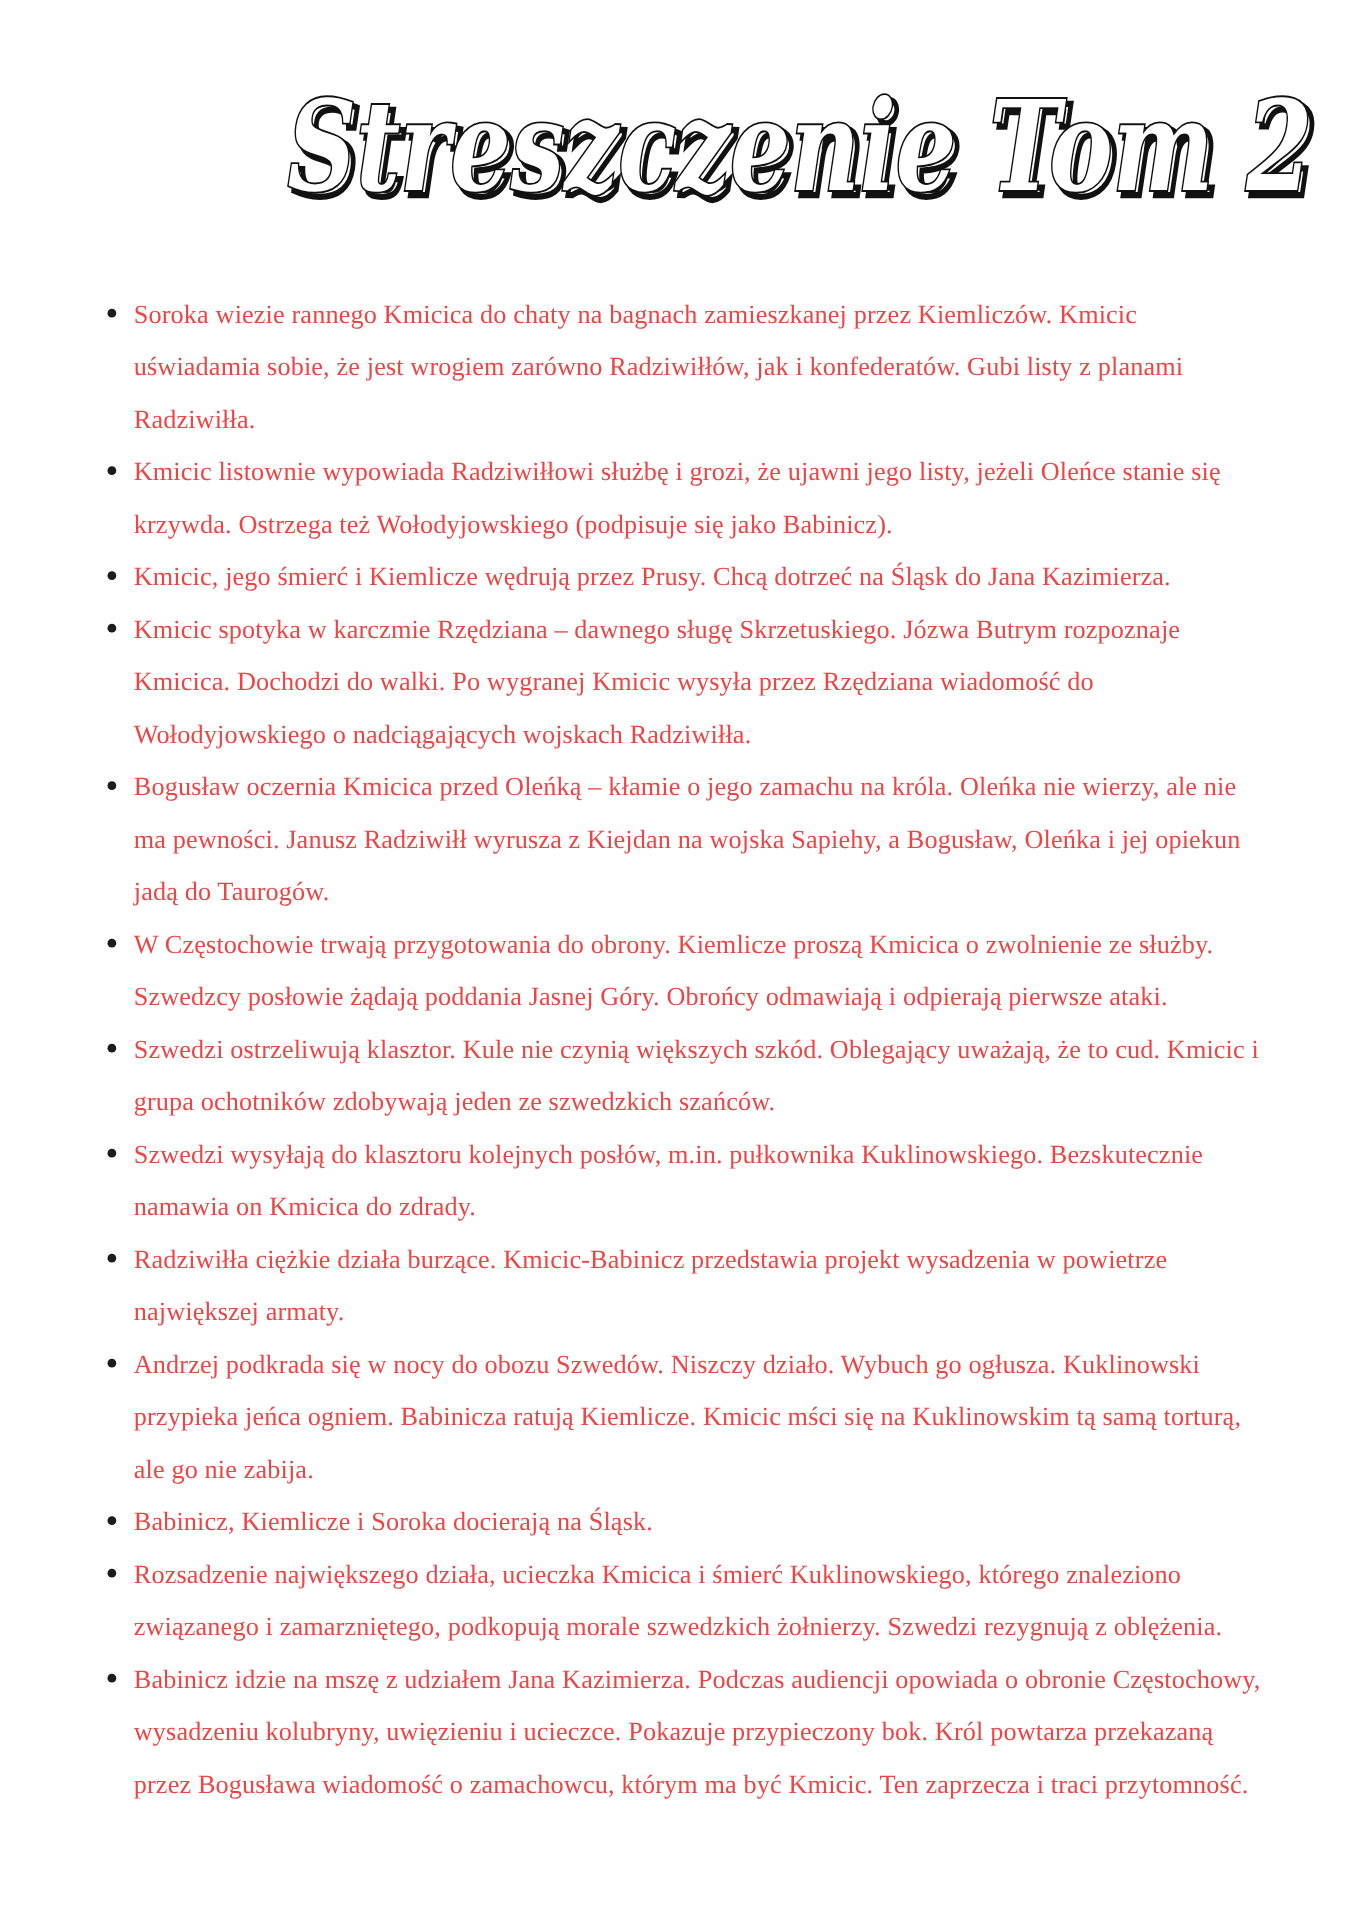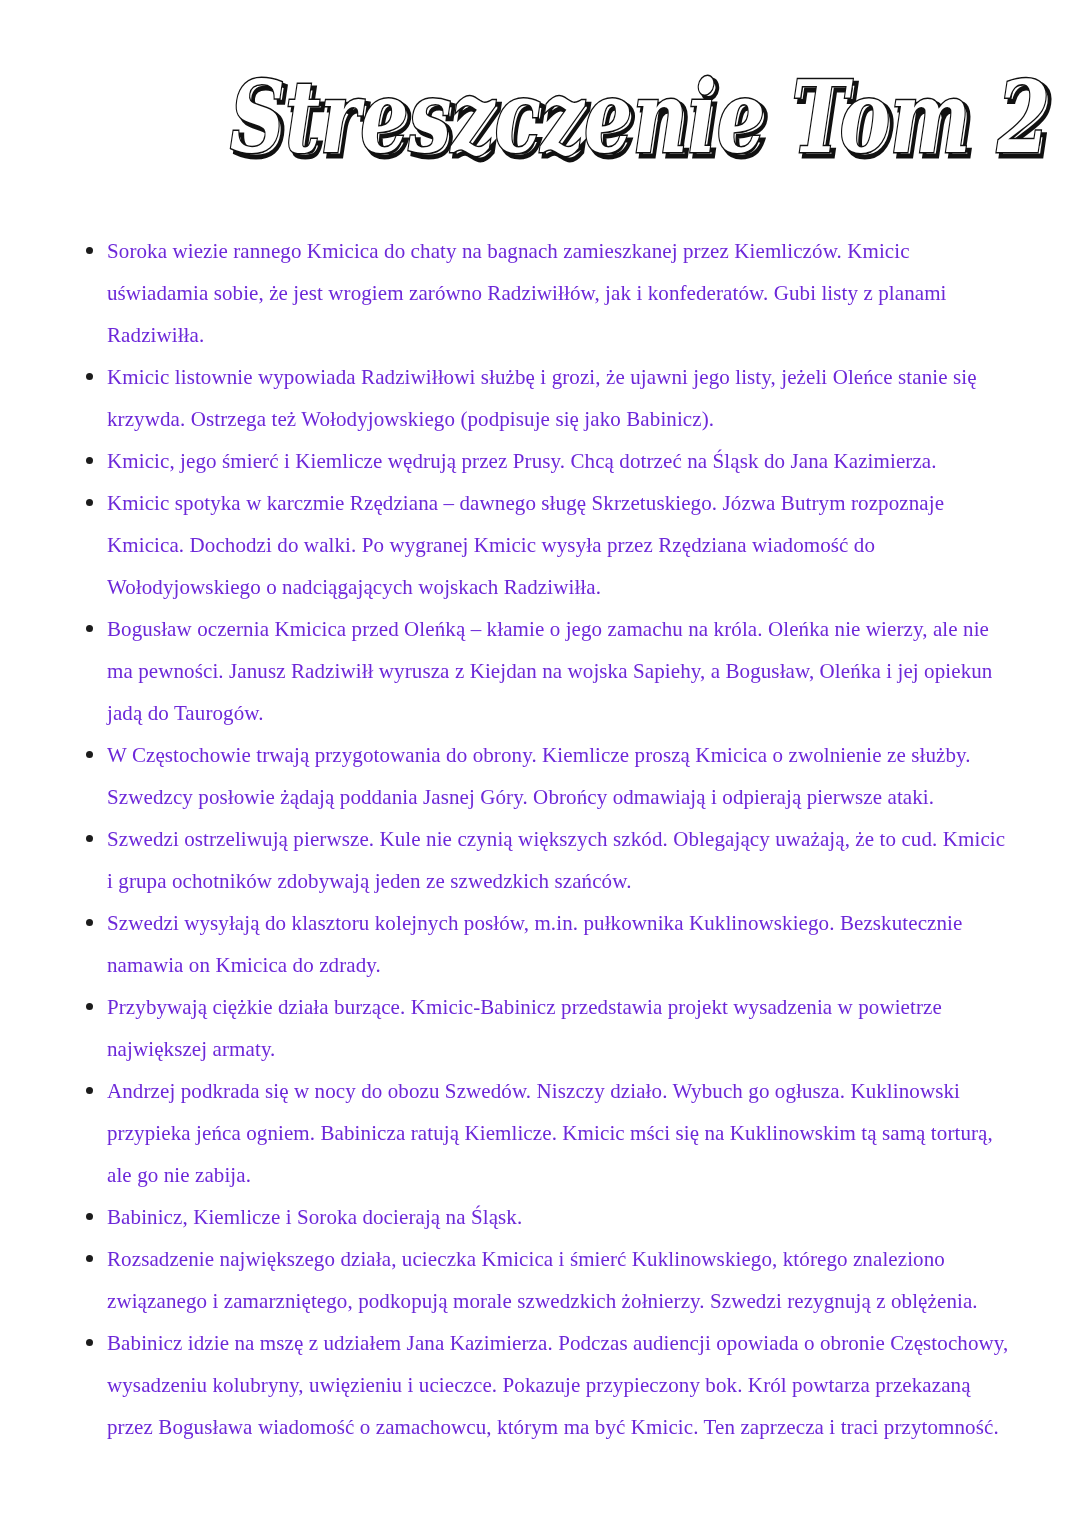--- a/index.html
+++ b/index.html
@@ -37,21 +37,21 @@
   .summary-list {
     list-style: none;
     margin: 0 70px 0 86px;
     padding: 0;
   }
   .summary-item {
     display: flex;
     align-items: flex-start;
     font-size: 21px;
     line-height: 42px;
-    color: #6d28d9;
+    color: #ef4444;
     letter-spacing: 0.1px;
   }
   .bullet-dot {
     flex: 0 0 auto;
     width: 7px;
     height: 7px;
     border-radius: 50%;
     background: #1c1c1c;
     margin-top: 17px;
     margin-right: 14px;
@@ -103,31 +103,31 @@
       </li>
 
 
       <li class="summary-item">
         <span class="bullet-dot"></span>
         <span class="summary-text">W Częstochowie trwają przygotowania do obrony. Kiemlicze proszą Kmicica o zwolnienie ze służby. Szwedzcy posłowie żądają poddania Jasnej Góry. Obrońcy odmawiają i odpierają pierwsze ataki.</span>
       </li>
 
       <li class="summary-item">
         <span class="bullet-dot"></span>
-        <span class="summary-text">Szwedzi ostrzeliwują pierwsze. Kule nie czynią większych szkód. Oblegający uważają, że to cud. Kmicic i grupa ochotników zdobywają jeden ze szwedzkich szańców.</span>
+        <span class="summary-text">Szwedzi ostrzeliwują klasztor. Kule nie czynią większych szkód. Oblegający uważają, że to cud. Kmicic i grupa ochotników zdobywają jeden ze szwedzkich szańców.</span>
       </li>
 
       <li class="summary-item">
         <span class="bullet-dot"></span>
         <span class="summary-text">Szwedzi wysyłają do klasztoru kolejnych posłów, m.in. pułkownika Kuklinowskiego. Bezskutecznie namawia on Kmicica do zdrady.</span>
       </li>
 
       <li class="summary-item">
         <span class="bullet-dot"></span>
-        <span class="summary-text">Przybywają ciężkie działa burzące. Kmicic-Babinicz przedstawia projekt wysadzenia w powietrze największej armaty.</span>
+        <span class="summary-text">Radziwiłła ciężkie działa burzące. Kmicic-Babinicz przedstawia projekt wysadzenia w powietrze największej armaty.</span>
       </li>
 
       <li class="summary-item">
         <span class="bullet-dot"></span>
         <span class="summary-text">Andrzej podkrada się w nocy do obozu Szwedów. Niszczy działo. Wybuch go ogłusza. Kuklinowski przypieka jeńca ogniem. Babinicza ratują Kiemlicze. Kmicic mści się na Kuklinowskim tą samą torturą, ale go nie zabija.</span>
       </li>
 
       <li class="summary-item">
         <span class="bullet-dot"></span>
         <span class="summary-text">Babinicz, Kiemlicze i Soroka docierają na Śląsk.</span>

